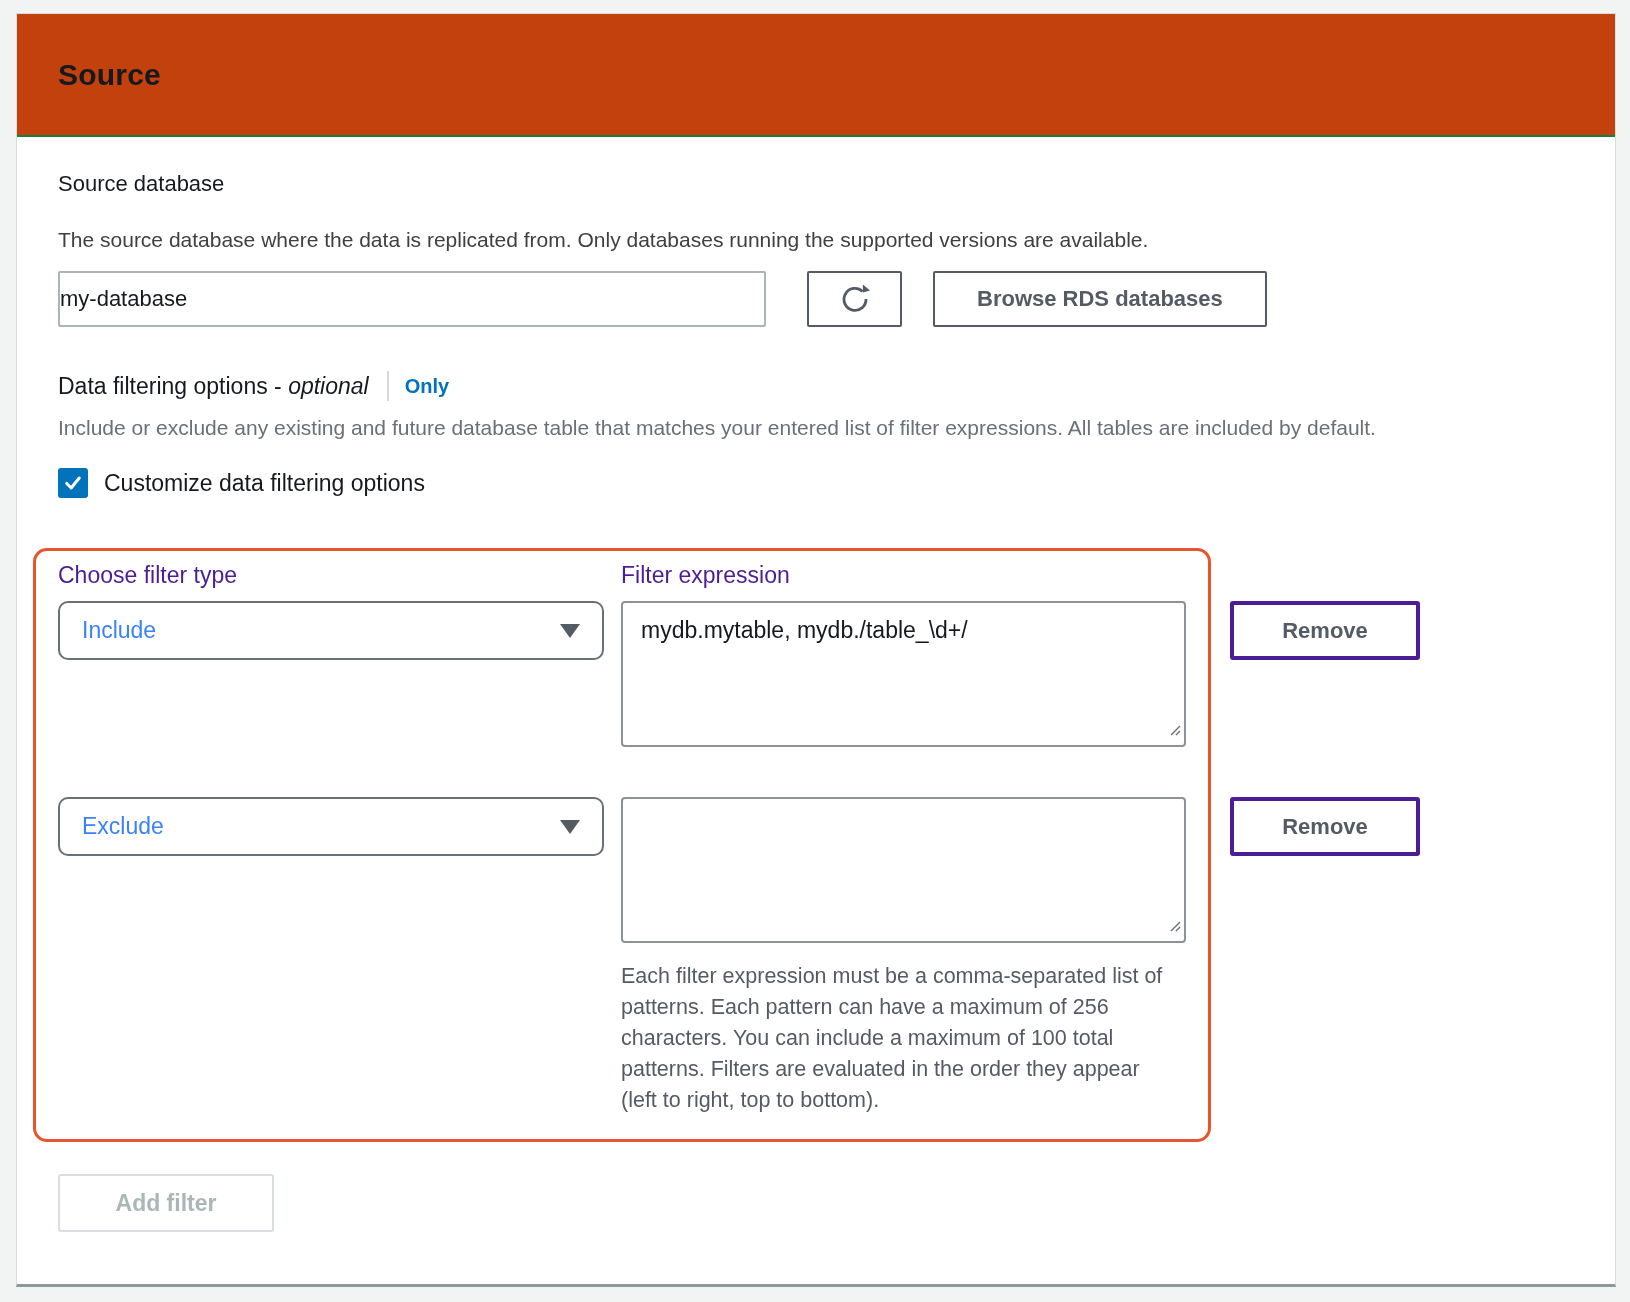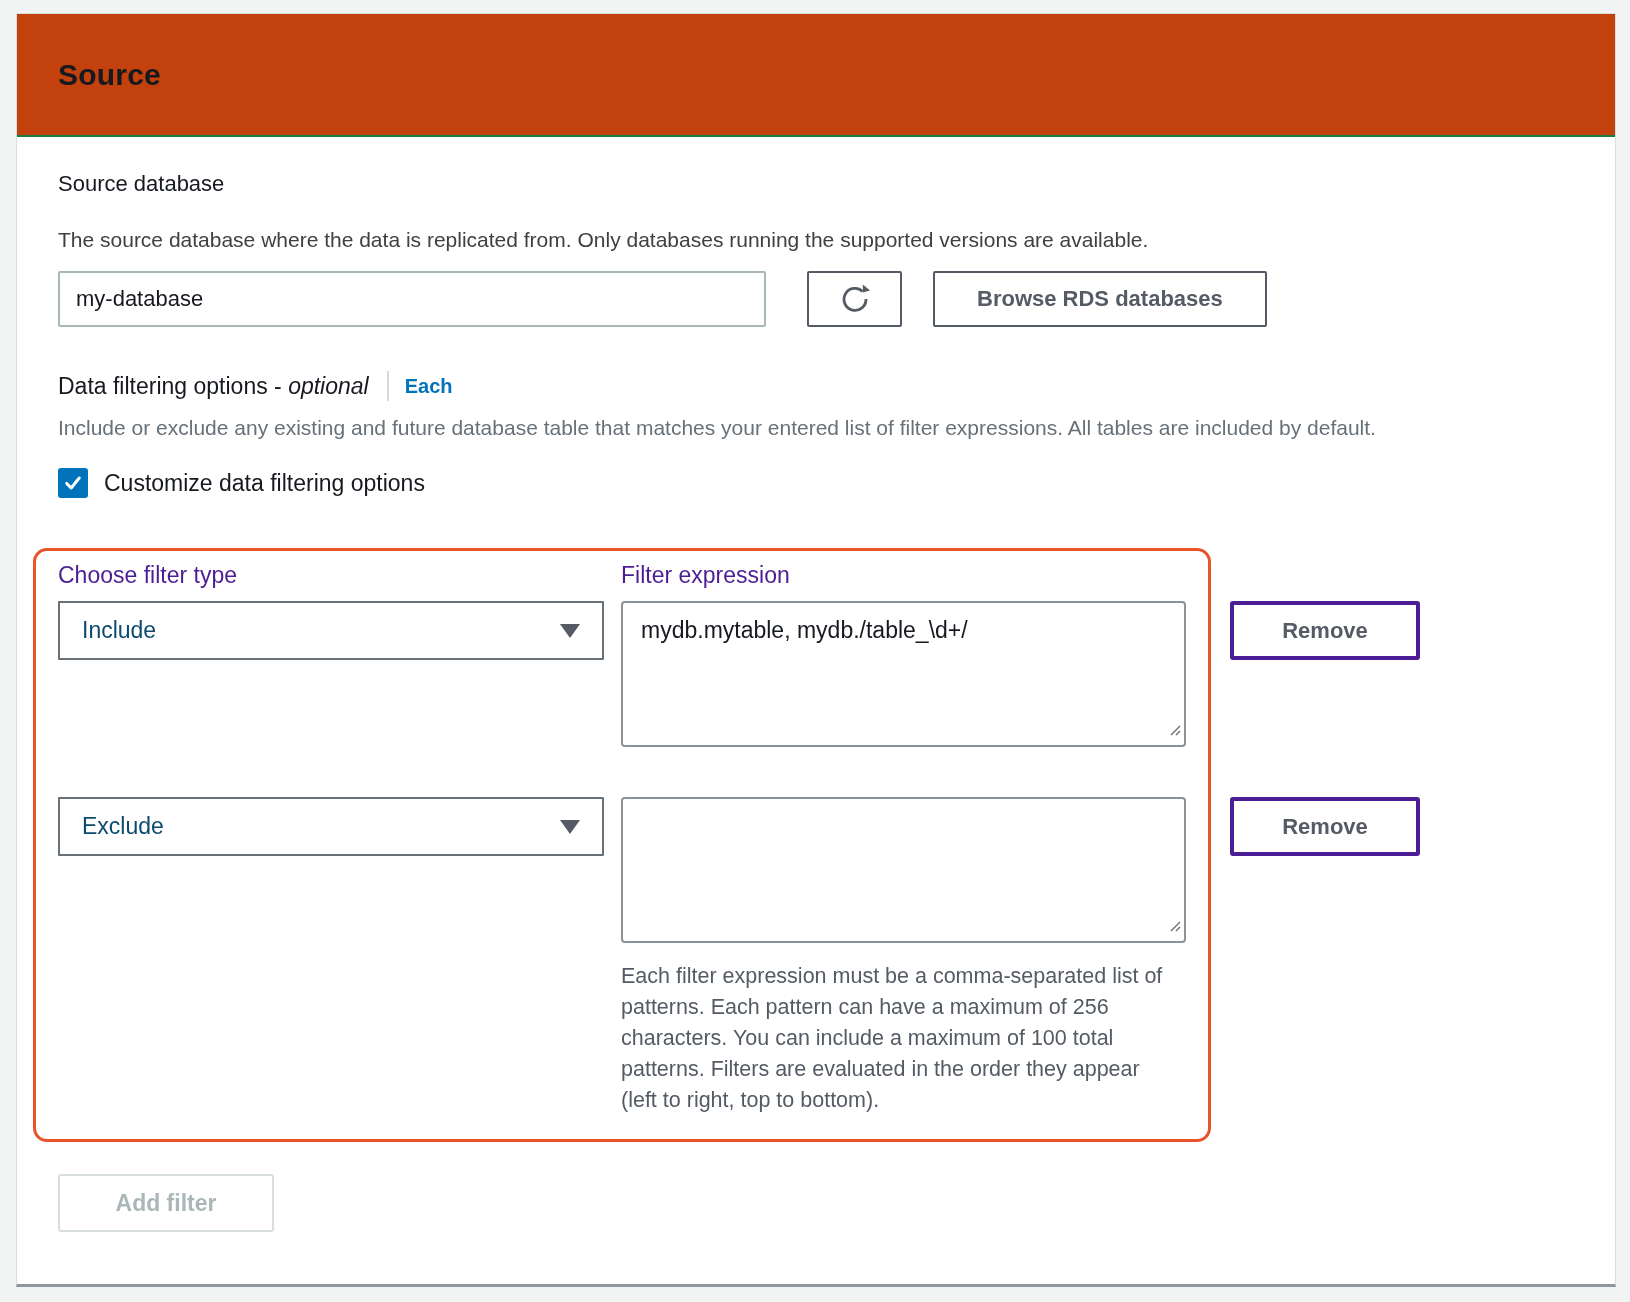--- a/index.html
+++ b/index.html
@@ -49,21 +49,21 @@
     margin-top: 28px;
   }
   .db-row { display: flex; align-items: flex-start; }
   .db-input {
     width: 708px; height: 56px;
     border: 2px solid #aab7b8;
     border-radius: 2px;
     font-family: "Liberation Sans", sans-serif;
     font-size: 22px;
     color: #16191f;
-    padding: 0 16px;
+    padding: 0 0;
     outline: none;
     background: #fff;
   }
   .icon-btn {
     margin-left: 41px;
     width: 95px; height: 56px;
     background: #fff;
     border: 2px solid #545b64;
     border-radius: 2px;
     display: flex; align-items: center; justify-content: center;
@@ -141,26 +141,26 @@
     pointer-events: none;
   }
   .filter-labels { display: flex; margin-bottom: 12px; }
   .filter-labels .lbl { font-size: 23px; color: #4c1d95; }
   .lbl-type { width: 563px; }
   .filter-row { display: flex; align-items: flex-start; }
   .filter-row + .filter-row { margin-top: 50px; }
   .select-control {
     width: 546px; height: 59px;
     border: 2px solid #687078;
-    border-radius: 1px;
+    border-radius: 10px;
     background: #fff;
     display: flex; align-items: center; justify-content: space-between;
     padding: 0 22px;
     font-size: 23px;
-    color: #0c4a6e;
+    color: #3b82f6;
     cursor: pointer;
   }
   .select-arrow {
     width: 0; height: 0;
     border-left: 10px solid transparent;
     border-right: 10px solid transparent;
     border-top: 14px solid #545b64;
   }
   .textarea-wrap { position: relative; margin-left: 17px; }
   .filter-textarea {
@@ -239,21 +239,21 @@
         </span>
       </button>
       <button class="browse-btn">Browse RDS databases</button>
     </div>
 
     <div class="section-heading-row">
       <div class="section-heading">
         <span>Data filtering options - </span><span class="optional">optional</span>
       </div>
       <div class="heading-divider"></div>
-      <a class="info-link">Each</a>
+      <a class="info-link">Only</a>
     </div>
     <div class="section-desc">Include or exclude any existing and future database table that matches your entered list of filter expressions. All tables are included by default.</div>
 
     <div class="checkbox-row">
       <div class="checkbox-box">
         <svg width="20" height="20" viewBox="0 0 24 24">
           <path d="M4.5 12.5 L9.8 18 L19.5 6" fill="none" stroke="#ffffff" stroke-width="3.6" stroke-linecap="round" stroke-linejoin="round"></path>
         </svg>
       </div>
       <div class="checkbox-label">Customize data filtering options</div>

